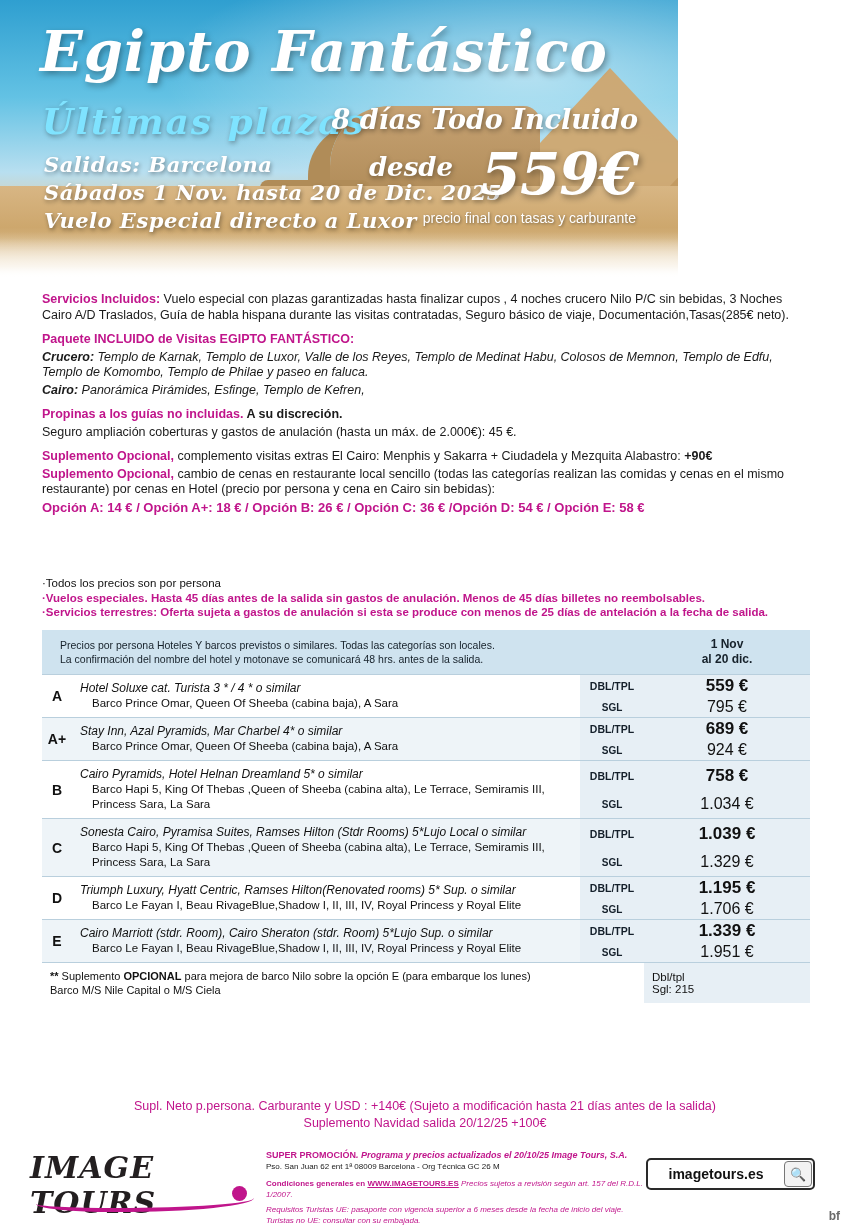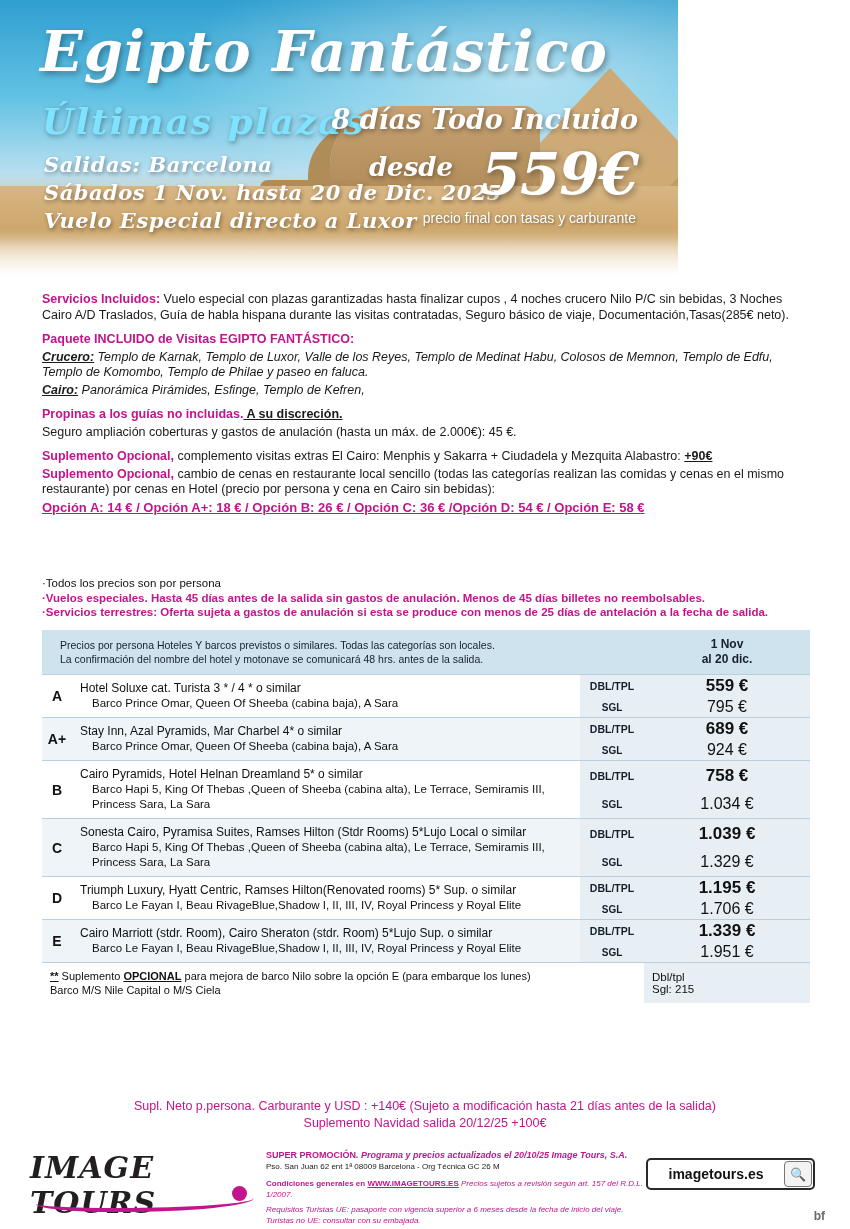--- a/index.html
+++ b/index.html
@@ -91,34 +91,34 @@
     position:absolute;right:42px;top:210px;
     font-family:"Liberation Sans", sans-serif;color:#ffffff;font-size:14px;
     text-shadow:1px 1px 3px rgba(0,0,0,.45);
   }
 
   
   .body-text{position:absolute;left:42px;top:292px;width:770px;font-size:12.5px;line-height:15.5px;color:#1a1a1a;}
   .body-text p{margin:0 0 2px 0;}
   .blk{margin-bottom:9px;}
   .mag{color:#c0158b;font-weight:bold;}
-  .bold{font-weight:bold;text-decoration:underline;}
+  .bold{font-weight:bold;}
   .ital{font-style:italic;}
 
   .bullets{position:absolute;left:42px;top:576px;width:770px;font-size:11.5px;line-height:14.5px;}
   .bullets p{margin:0;}
 
   
   .tbl{position:absolute;left:42px;top:630px;width:768px;border-collapse:collapse;font-size:11.5px;}
   .tbl td{vertical-align:middle;}
   .hdr-left{background:#cfe3ef;padding:8px 18px;font-size:10.5px;line-height:14px;color:#16212a;}
   .hdr-right{background:#cfe3ef;padding:6px 8px;text-align:center;font-weight:bold;font-size:12px;line-height:15px;color:#16212a;width:150px;}
   .cat{width:28px;text-align:center;font-weight:bold;font-size:14px;color:#111;}
   .desc{padding:6px 8px;line-height:15px;}
-  .desc .l1{font-size:12px;}
+  .desc .l1{font-size:12px;font-style:italic;}
   .desc .l2{font-size:11.5px;padding-left:12px;}
   .occ{width:62px;text-align:center;font-weight:bold;font-size:10.5px;background:#e7eff5;color:#15202b;}
   .occ.sgl{font-weight:bold;font-size:10px;}
   .prc{width:88px;text-align:center;font-weight:bold;font-size:17px;color:#111;background:#e7eff5;}
   .prc.sgl{font-weight:normal;font-size:16px;}
   .rowA{background:#ffffff;}
   .rowB{background:#eef4f8;}
   .sep td{border-top:1px solid #b9cfdd;}
   .supl{font-size:11px;line-height:14px;padding:6px 8px;}
   .suplright{font-size:11.5px;padding:4px 8px;background:#e7eff5;}
@@ -145,21 +145,21 @@
   .searchbox{
     position:absolute;right:35px;top:16px;width:165px;height:28px;
     background:#ffffff;border:2px solid #2a2a2a;border-radius:5px;
     display:flex;align-items:center;
   }
   .searchbox .label{flex:1;text-align:center;font-weight:bold;font-size:14px;color:#111;}
   .searchbox .mag-btn{
     width:26px;height:24px;margin-right:1px;border:1px solid #777;border-radius:4px;
     background:#f3f3f3;display:flex;align-items:center;justify-content:center;font-size:13px;color:#333;
   }
-  .bf{position:absolute;right:25px;bottom:6px;font-size:12px;font-weight:bold;color:#6a6a6a;}
+  .bf{position:absolute;right:10px;bottom:6px;font-size:12px;font-weight:bold;color:#6a6a6a;}
 </style>
 </head>
 <body>
 
 <div class="page">
 
   <div class="hero">
     <div class="sky-glow"></div>
     <div class="pyramid pyr1"></div>
     <div class="pyramid pyr2"></div>

